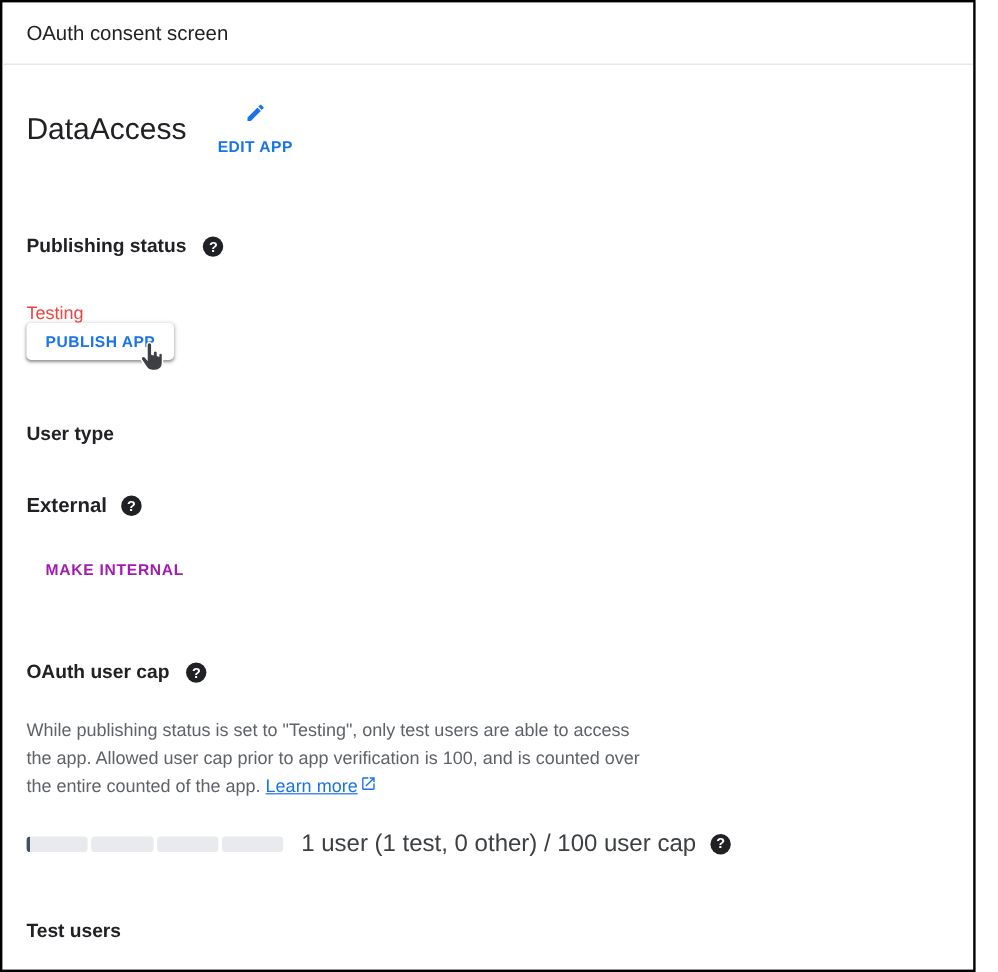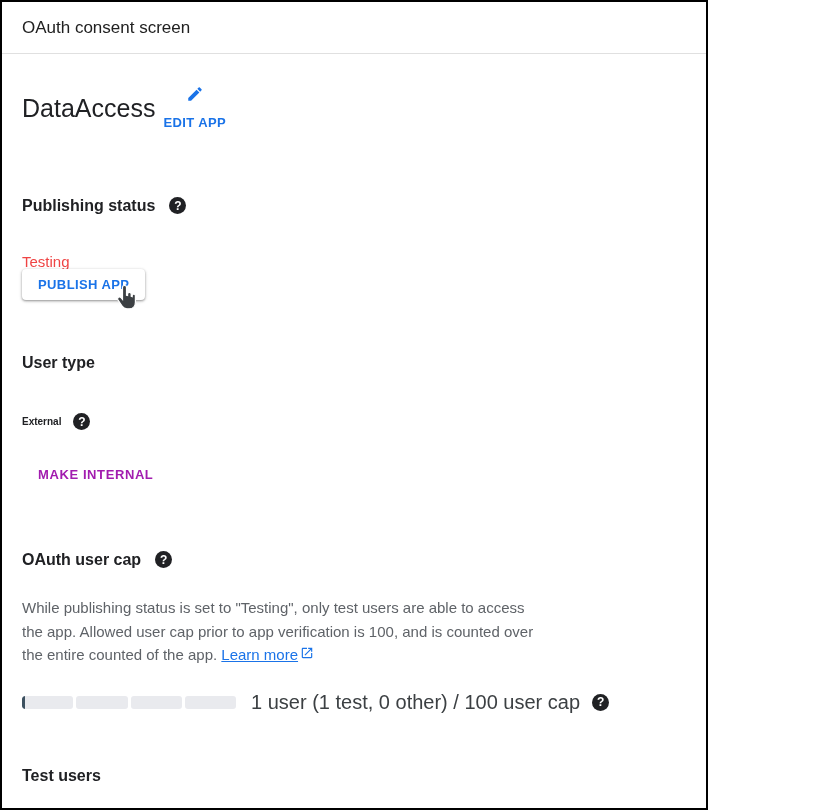--- a/index.html
+++ b/index.html
@@ -1,36 +1,36 @@
 <!DOCTYPE html>
 <html><head>
 <meta charset="utf-8">
 <style>
   * { box-sizing: border-box; }
   html, body { margin: 0; padding: 0; background: #fff; }
   .page {
-    width: 708px; height: 810px;
+    width: 813px; height: 810px;
     border: 2px solid #000;
     background: #fff;
     font-family: "Liberation Sans", sans-serif;
     color: #202124;
     overflow: hidden;
     position: relative;
   }
   .topbar {
     height: 52px;
     display: flex; align-items: center;
     padding: 0 20px;
     border-bottom: 1px solid #e0e0e0;
   }
   .topbar-title { font-size: 17px; color: #212121; }
 
   .content { padding: 0 20px; }
 
-  .app-row { margin-top: 31px; display: flex; align-items: center; gap: 8px; }
+  .app-row { margin-top: 31px; display: flex; align-items: center; gap: 26px; }
   .app-name { font-size: 25px; font-weight: 500; color: #202124; margin: 0; line-height: 30px; }
   .edit-btn {
     display: inline-flex; align-items: center; gap: 9px;
     background: none; border: none; padding: 0;
     color: #1a73e8; font-family: inherit;
     font-size: 13px; font-weight: 700; letter-spacing: 0.4px;
     cursor: pointer;
     flex-direction: column;
   }
 
@@ -55,21 +55,21 @@
     box-shadow: 0 1px 2px rgba(0,0,0,.3), 0 1px 3px 1px rgba(0,0,0,.12);
     color: #1a73e8; font-family: inherit;
     font-size: 13px; font-weight: 700; letter-spacing: 0.4px;
     padding: 8px 16px; line-height: 15px;
     cursor: pointer;
   }
   .cursor-svg { position: absolute; left: 92px; top: 16px; pointer-events: none; }
 
   .sec-usertype .h-row { margin-top: 51px; }
   .usertype-row { margin-top: 39px; display: flex; align-items: center; gap: 12px; }
-  .usertype-value { font-size: 10px; font-weight: 700; line-height: 16px; color: #202124; }
+  .usertype-value { font-size: 17px; font-weight: 700; line-height: 16px; color: #202124; }
   .gray-text-btn {
     margin-top: 37px; margin-left: 16px; display: inline-block;
     background: none; border: none; padding: 0;
     color: #a21caf; font-family: inherit;
     font-size: 13px; font-weight: 700; letter-spacing: 0.6px; line-height: 15px;
     cursor: pointer;
   }
 
   .sec-usercap .h-row { margin-top: 65px; }
   .cap-desc {

